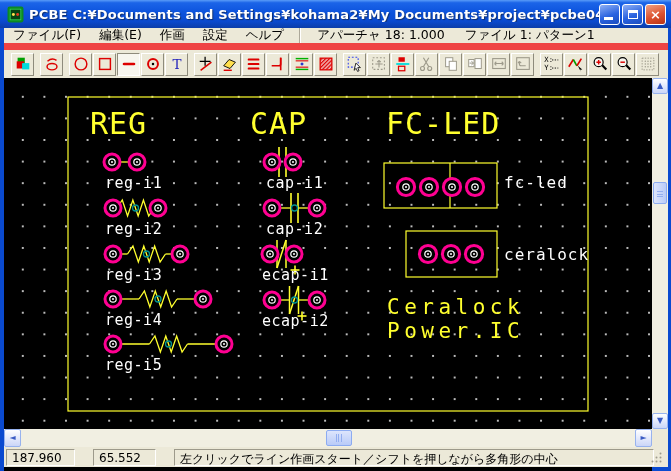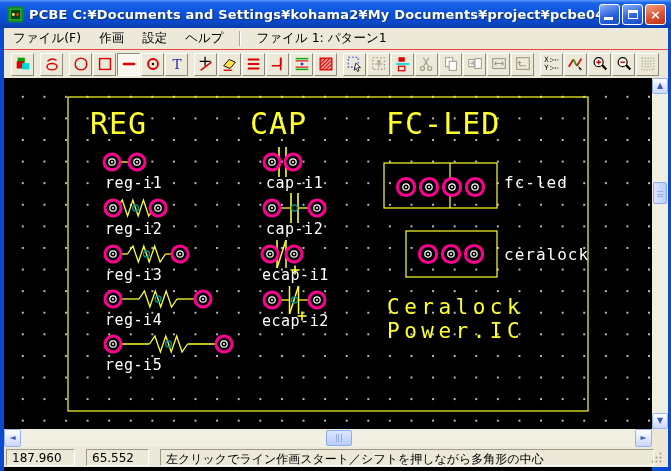--- a/index.html
+++ b/index.html
@@ -16,21 +16,21 @@
   .winbtns{display:flex;gap:2px;flex:0 0 auto;}
   .winbtn{width:21px;height:21px;border-radius:3px;border:1px solid #fff;
     display:flex;align-items:center;justify-content:center;position:relative;}
   .winbtn.minb,.winbtn.maxb{background:linear-gradient(160deg,#8fb0f5,#2a63e0 55%,#1b4dc0);}
   .winbtn.closeb{background:linear-gradient(160deg,#f0a183,#dd5230 55%,#b93317);
     color:#fff;font-size:13px;font-weight:bold;line-height:1;}
   .min-glyph{position:absolute;left:4px;bottom:4px;width:9px;height:3px;background:#fff;}
   .max-glyph{width:10px;height:9px;border:1px solid #fff;border-top-width:3px;}
   
   .menubar{position:absolute;left:4px;top:28px;width:664px;height:22px;background:#ece9d8;
-    display:flex;align-items:center;font-size:12.5px;color:#000;border-bottom:1px solid #ef4444;}
+    display:flex;align-items:center;font-size:12.5px;color:#000;border-bottom:7px solid #ef4444;}
   .menu-item{padding:3px 9px;cursor:default;white-space:nowrap;}
   .menu-divider{width:2px;height:15px;border-left:1px solid #aca899;border-right:1px solid #fff;margin:0 6px;}
   .menu-status{padding:0 10px;white-space:nowrap;}
   
   .toolbar{position:absolute;left:4px;top:50px;width:664px;height:28px;background:#ece9d8;
     display:flex;align-items:center;padding-left:7px;}
   .tbtn{width:23px;height:23px;margin-right:1px;background:#ece9d8;border:1px solid;
     border-color:#fff #8e8b7c #8e8b7c #fff;padding:0;display:flex;align-items:center;justify-content:center;}
   .tbtn.gap{margin-left:5px;}
   .tbtn.pressed{border-color:#8e8b7c #fff #fff #8e8b7c;background:#f7f6ef;}
@@ -56,21 +56,21 @@
   .vs-thumb{position:absolute;left:1px;top:104px;width:14px;height:22px;
     background:linear-gradient(90deg,#dde5fc,#b9cbf8);border:1px solid #8cabf1;border-radius:2px;}
   .vs-thumb::after{content:"";position:absolute;left:3px;right:3px;top:8px;height:6px;
     background:repeating-linear-gradient(180deg,#93aef0 0 1px,transparent 1px 2.5px);}
   .hs-thumb{position:absolute;left:322px;top:1px;width:26px;height:16px;
     background:linear-gradient(180deg,#dde5fc,#b9cbf8);border:1px solid #8cabf1;border-radius:2px;}
   .hs-thumb::after{content:"";position:absolute;top:3px;bottom:3px;left:9px;width:7px;
     background:repeating-linear-gradient(90deg,#93aef0 0 1px,transparent 1px 2.5px);}
   
   .statusbar{position:absolute;left:4px;top:447px;width:664px;height:20px;background:#ece9d8;
-    display:flex;align-items:center;padding:1px 2px;font-size:12px;gap:11px;color:#000;}
+    display:flex;align-items:center;padding:1px 2px;font-size:12px;gap:18px;color:#000;}
   .sb-panel{height:17px;border:1px solid;border-color:#9d9a8b #fff #fff #9d9a8b;
     padding:1px 5px;white-space:nowrap;overflow:hidden;}
   .sb-x{width:69px;}
   .sb-y{width:63px;}
   .sb-msg{flex:1;margin-right:12px;}
   .sb-grip{position:absolute;right:5px;bottom:3px;width:13px;height:13px;}
 </style>
 </head>
 <body>
 
@@ -95,25 +95,27 @@
         </span>
       <span class="winbtn closeb">
           <span>×</span>
         </span>
     </span>
   </div>
 
   <div class="menubar">
     <span class="menu-items" style="display:flex;">
         <span class="menu-item">ファイル(F)</span>
+        <span class="menu-item">編集(E)</span>
         <span class="menu-item">作画</span>
         <span class="menu-item">設定</span>
         <span class="menu-item">ヘルプ</span>
       </span>
     <span class="menu-divider"></span>
+    <span class="menu-status">アパーチャ 18: 1.000</span>
     <span class="menu-status">ファイル 1: パターン1</span>
   </div>
 
   <div class="toolbar">
       <button class="tbtn">
         <svg viewBox="0 0 20 20">
           <rect x="4" y="3" width="8" height="7" fill="#00a000"></rect>
           <rect x="3" y="7" width="8" height="8" fill="#dd0000"></rect>
           <rect x="9" y="9" width="8" height="7" fill="#00dcdc"></rect>
         </svg>

